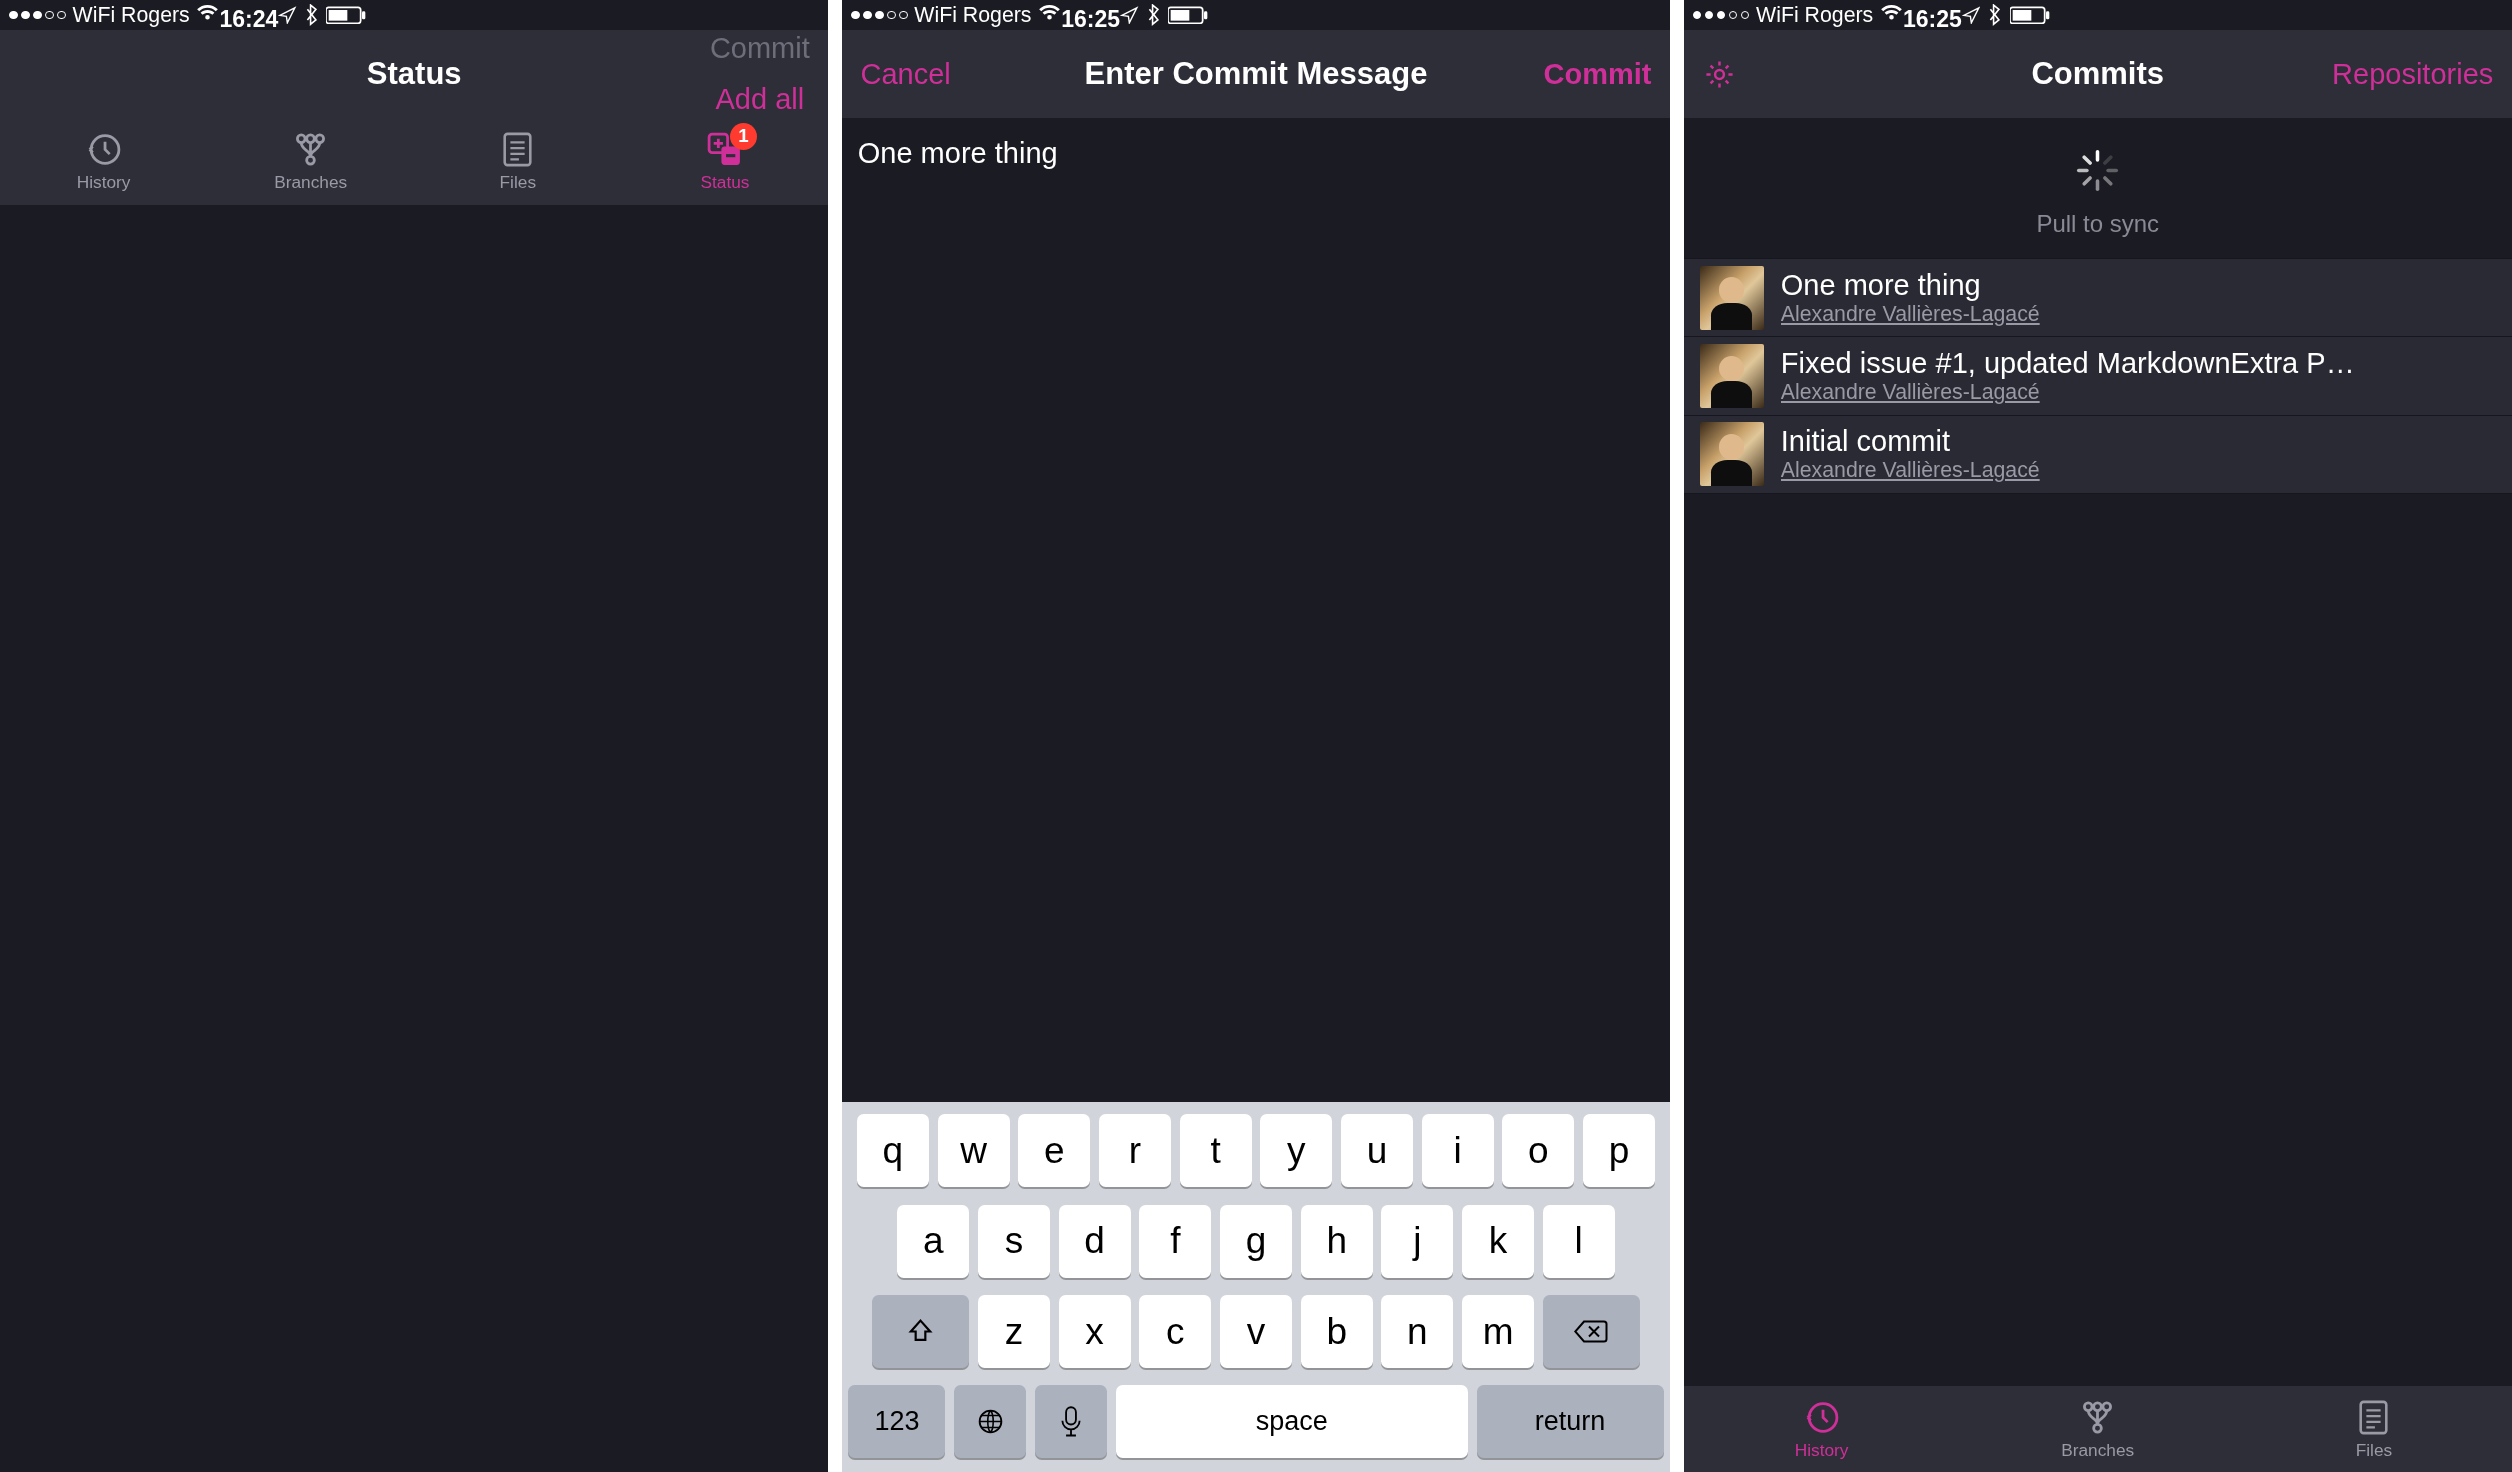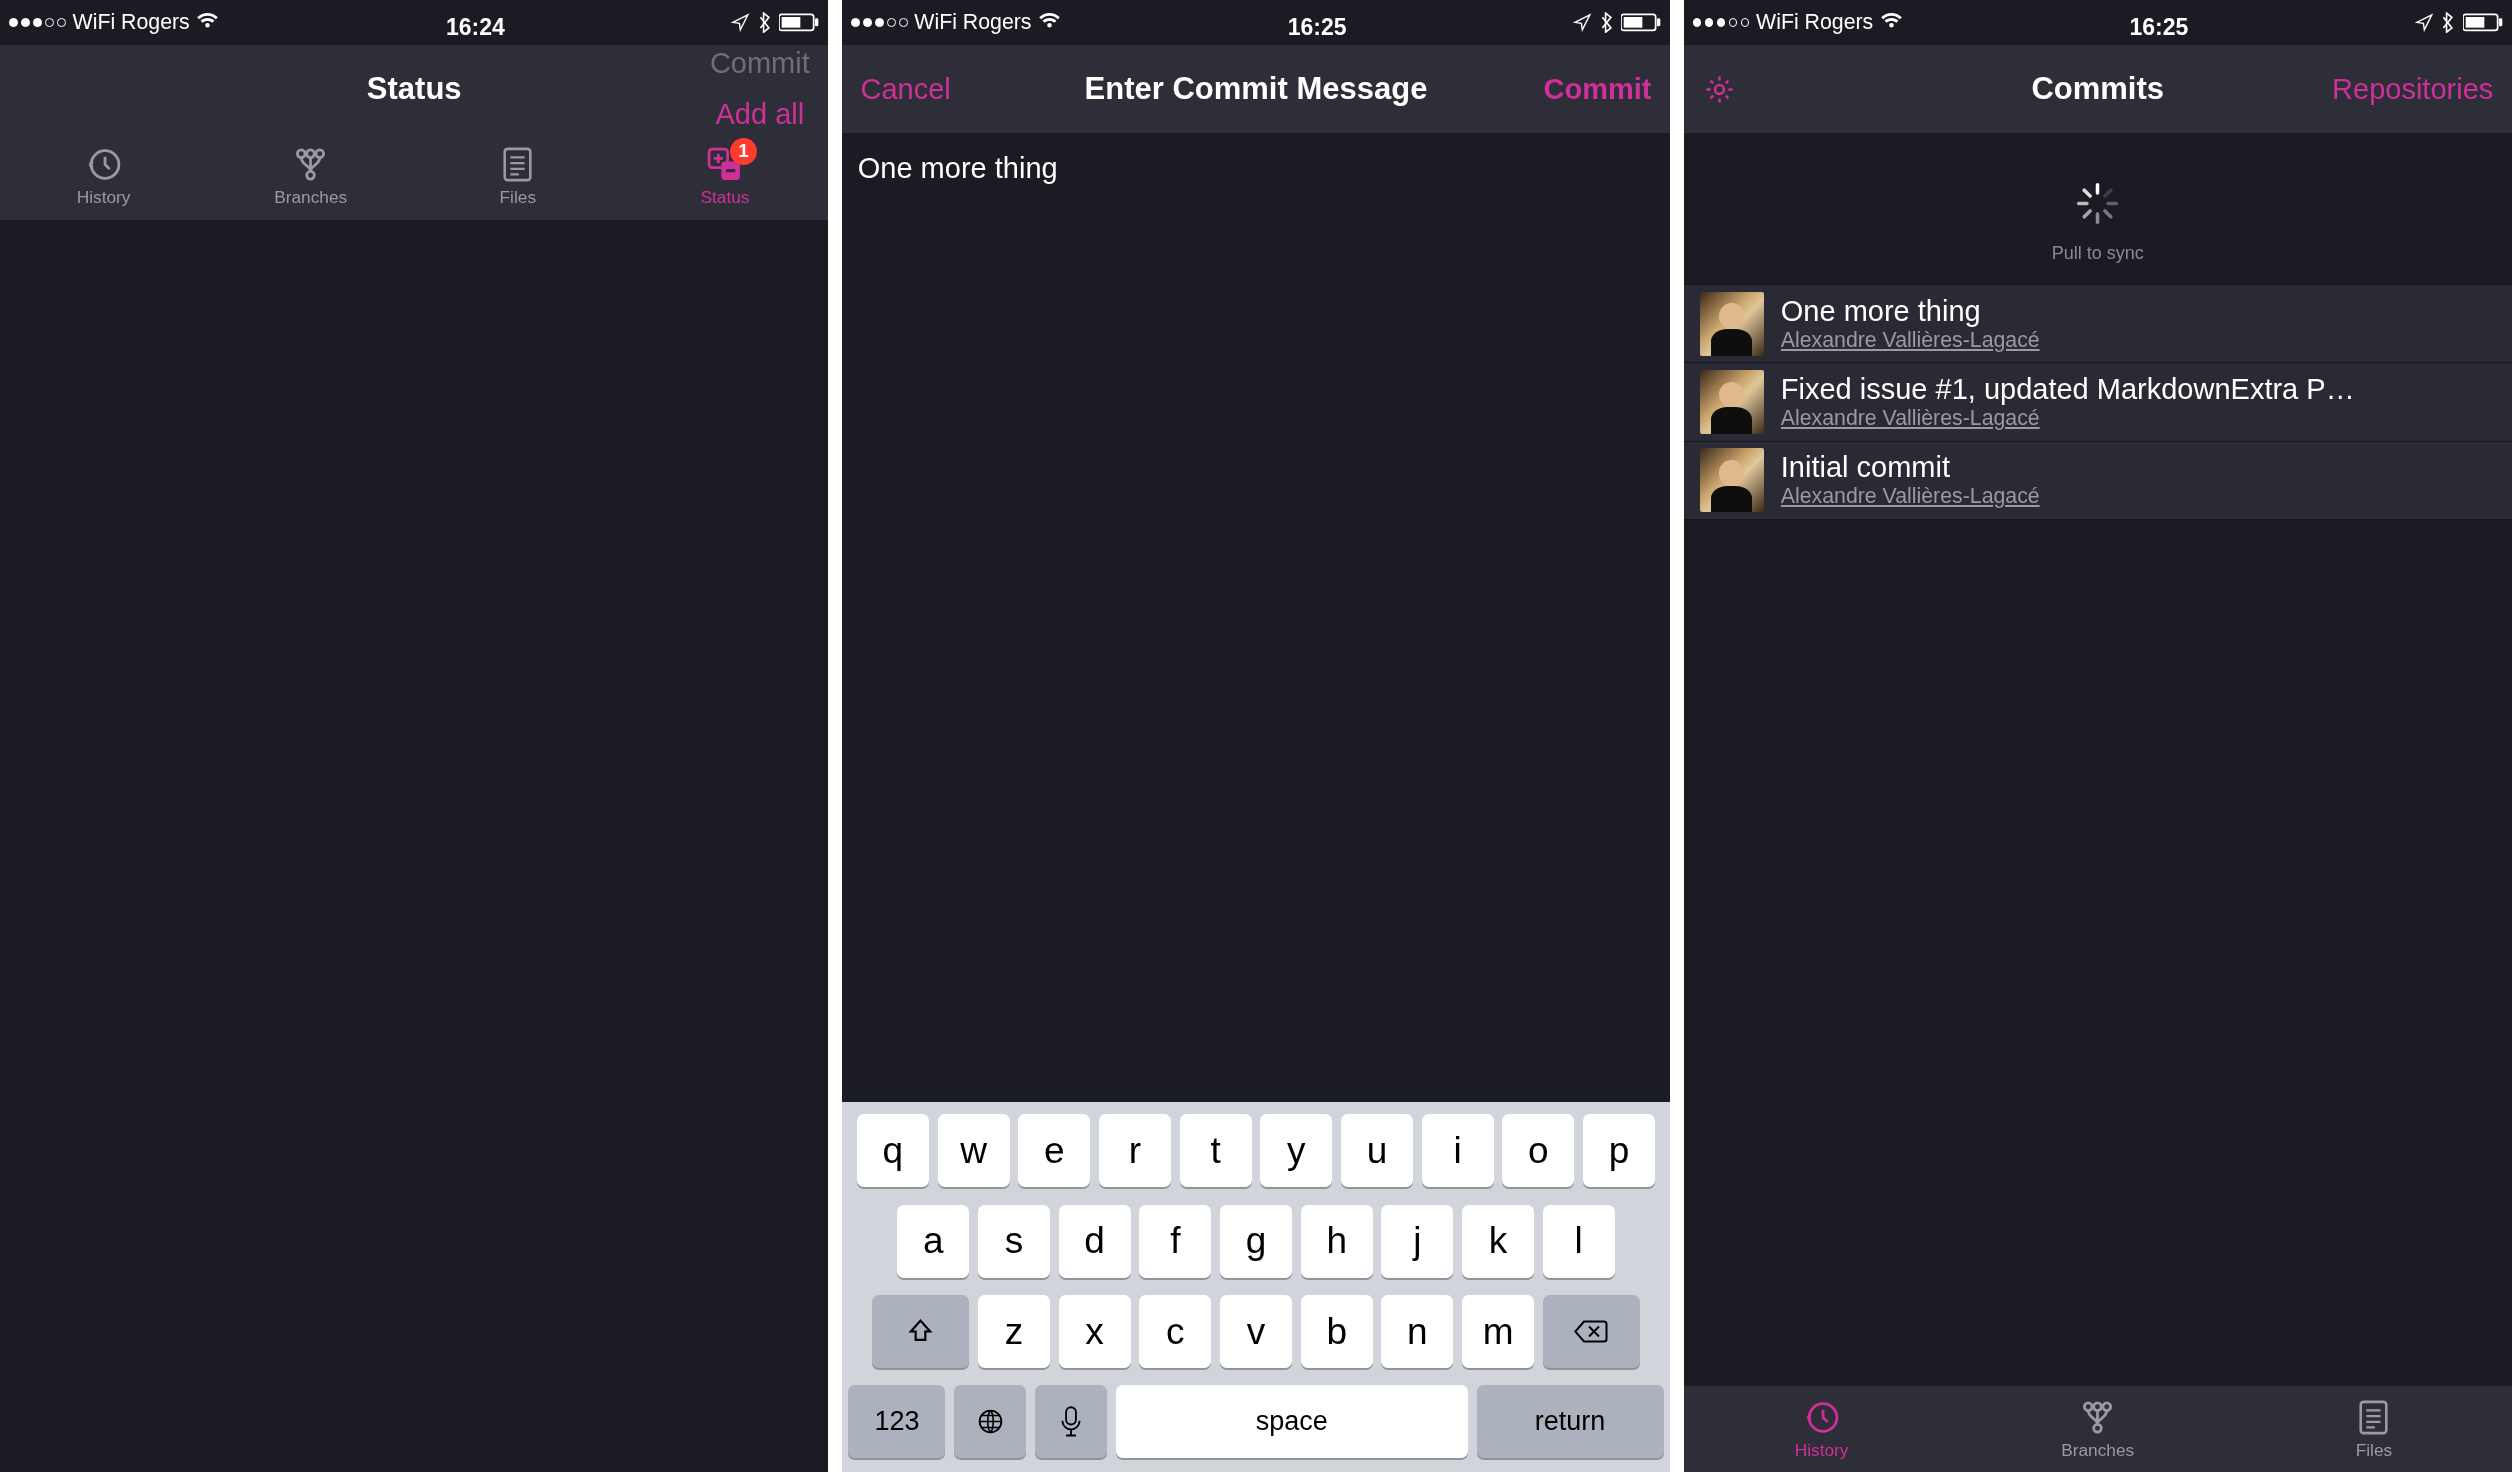--- a/index.html
+++ b/index.html
@@ -21,24 +21,23 @@
   background: #1b1b23;
   position: relative;
   display: flex;
   flex-direction: column;
   overflow: hidden;
 }
 .gap { width: 13.3px; height: 1473px; background: #fff; }
 
 
 .statusbar {
-  height: 45px;
+  height: 30px;
   display: flex;
   align-items: center;
-  justify-content: space-between;
   padding: 0 9.3px;
   color: #fff;
   font-size: 21.3px;
   background: #1b1b23;
 }
 .sb-left { display: flex; align-items: center; gap: 6.7px; }
 .sb-right { display: flex; align-items: center; gap: 8px; }
 .dots { display: flex; gap: 3.3px; }
 .dot { width: 8.7px; height: 8.7px; border-radius: 50%; border: 1.3px solid #fff; }
 .dot.filled { background: #fff; }
@@ -134,22 +133,21 @@
 .key-space { flex:1;text-align:center; }
 .key-return { width:187px; }
 .krow.bottom { margin-bottom:8px; }
 .krow.bottom .key { font-size:27px; }
 
 
 .pull-sync {
   text-align:center;
   padding: 29px 0 20px;
   color:#8a8a96;
-  font-size:18px;
-  margin-top:18px;
+  font-size:24px;
 }
 .spinner { margin: 0 auto 16px; width:47px; height:47px; }
 .commit-item {
   display:flex; align-items:center; gap:17.3px;
   padding: 6.7px 16px;
   border-bottom: 0.7px solid #16161e;
   background:#2a2a34;
 }
 .commit-item:first-of-type { border-top:0.7px solid #16161e; }
 .avatar {

